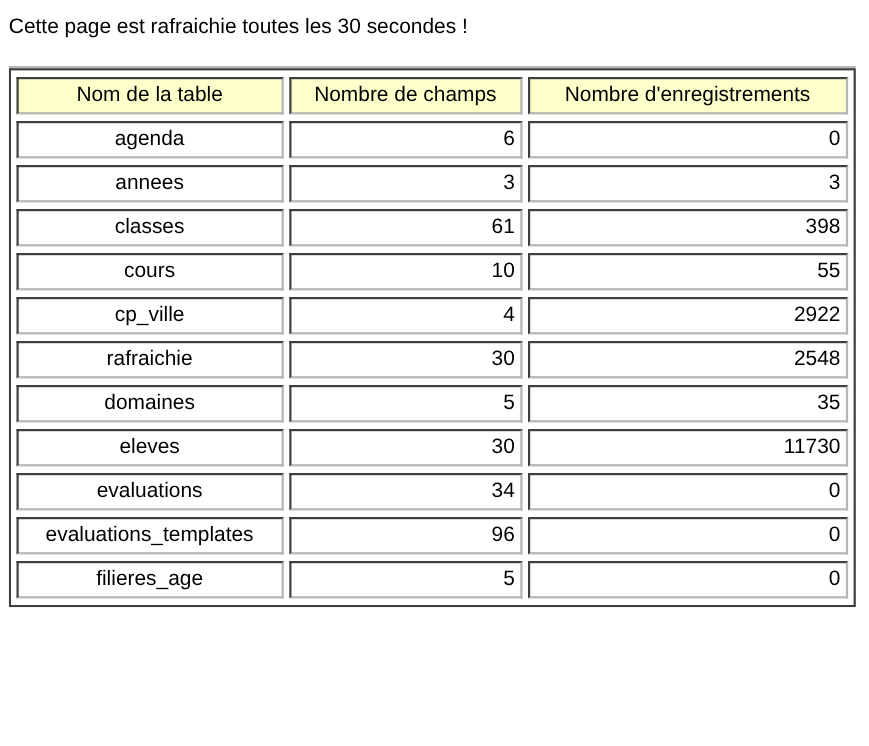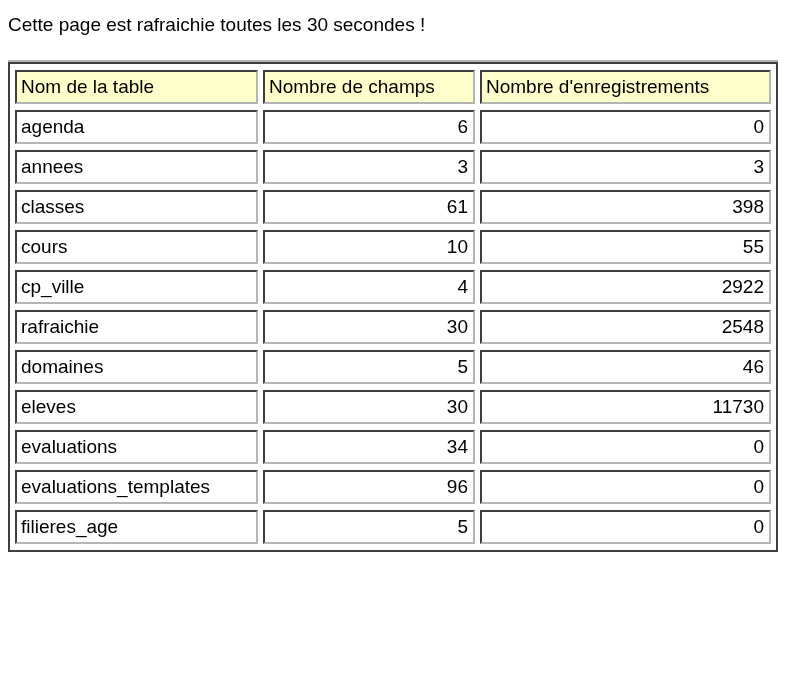--- a/index.html
+++ b/index.html
@@ -29,21 +29,21 @@
   }
   table.stats th,
   table.stats td {
     box-sizing: border-box;
     border-style: solid;
     border-width: 2px;
     border-color: var(--border-dark, #3F3F3F) var(--border-light, #B5B5B5) var(--border-light, #B5B5B5) var(--border-dark, #3F3F3F);
     padding: 4px 5px 4px 4px;
     line-height: 22px;
     font-weight: normal;
-    text-align: left;
+    text-align: center;
     white-space: nowrap;
     overflow: hidden;
     vertical-align: middle;
   }
   table.stats th {
     background: var(--header-bg, #FFFFCC);
   }
   table.stats td.num {
     text-align: right;
   }
@@ -93,21 +93,21 @@
         <td class="num">2922</td>
       </tr>
       <tr>
         <td>rafraichie</td>
         <td class="num">30</td>
         <td class="num">2548</td>
       </tr>
       <tr>
         <td>domaines</td>
         <td class="num">5</td>
-        <td class="num">46</td>
+        <td class="num">35</td>
       </tr>
       <tr>
         <td>eleves</td>
         <td class="num">30</td>
         <td class="num">11730</td>
       </tr>
       <tr>
         <td>evaluations</td>
         <td class="num">34</td>
         <td class="num">0</td>

